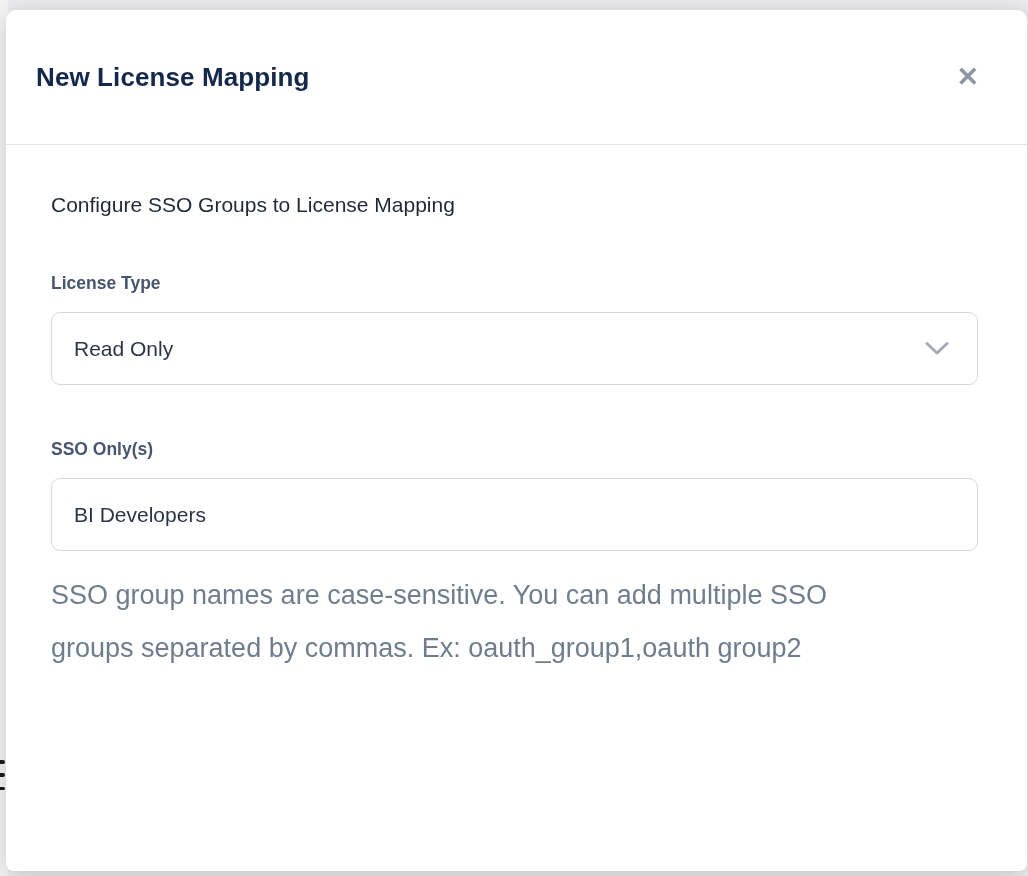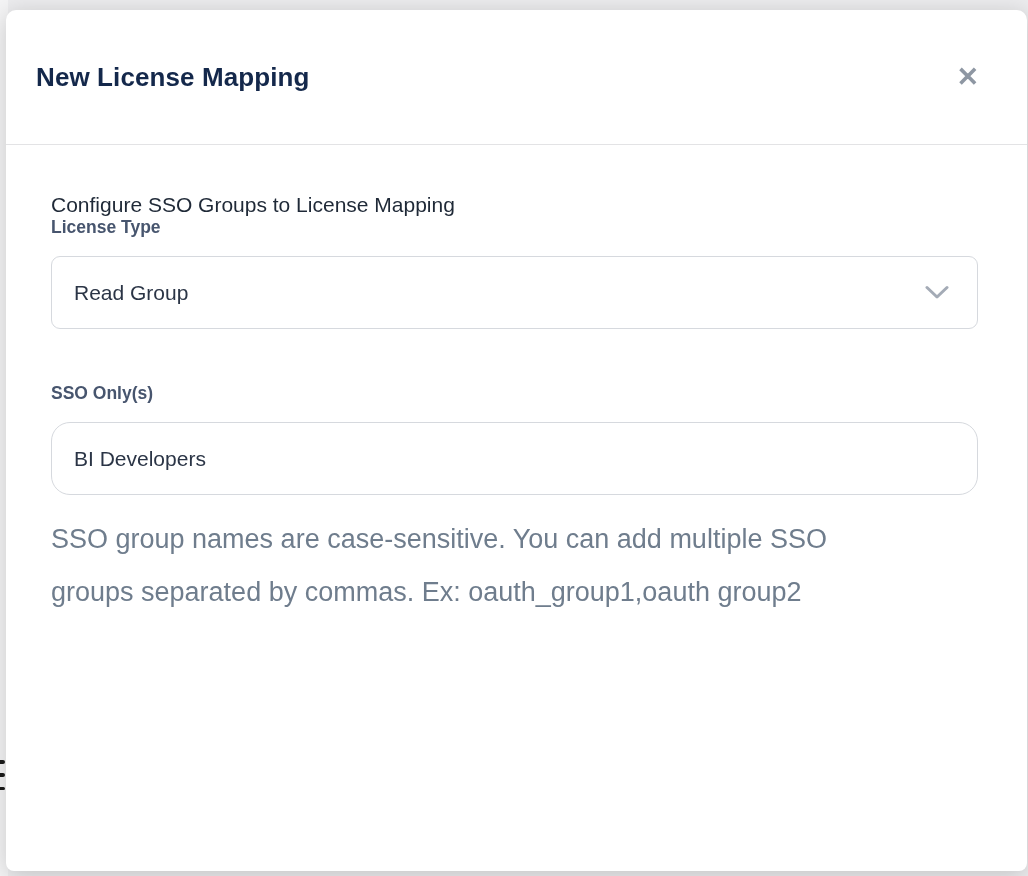--- a/index.html
+++ b/index.html
@@ -72,20 +72,21 @@
     padding: 4px;
   }
 
   .modal-body {
     padding: 48px 50px 0 45px;
   }
 
   .config-heading {
     font-size: 21px;
     color: #1f2937;
+    margin-bottom: 56px;
   }
 
   .field-label {
     font-size: 17.5px;
     font-weight: 700;
     color: #47556e;
     margin-bottom: 18px;
   }
 
   .select-box {
@@ -104,21 +105,21 @@
   .select-value {
     font-size: 21px;
     color: #2b3546;
   }
   .chevron-icon { display: flex; align-items: center; }
 
   .text-input {
     width: 927px;
     height: 73px;
     border: 1px solid #d6d9de;
-    border-radius: 19px;
+    border-radius: 9px;
     background: #ffffff;
     padding: 0 22px;
     font-size: 21px;
     color: #2b3546;
     font-family: "Liberation Sans", "DejaVu Sans", sans-serif;
     outline: none;
   }
 
   .help-text {
     margin-top: 18px;
@@ -146,21 +147,21 @@
     <button class="close-btn">✕</button>
   </div>
 
   <div class="modal-body">
 
     <div class="config-heading">Configure SSO Groups to License Mapping</div>
 
     <div class="field-label">License Type</div>
 
     <div class="select-box">
-      <span class="select-value">Read Group</span>
+      <span class="select-value">Read Only</span>
       <span class="chevron-icon">
         <svg width="24" height="15" viewBox="0 0 24 15" fill="none">
           <path d="M2 2.5 L12 12 L22 2.5" stroke="#a4abb6" stroke-width="3" stroke-linecap="round" stroke-linejoin="round"></path>
         </svg>
       </span>
     </div>
 
     <div class="field-label">SSO Only(s)</div>
 
     <input class="text-input" type="text" value="BI Developers" style="">

